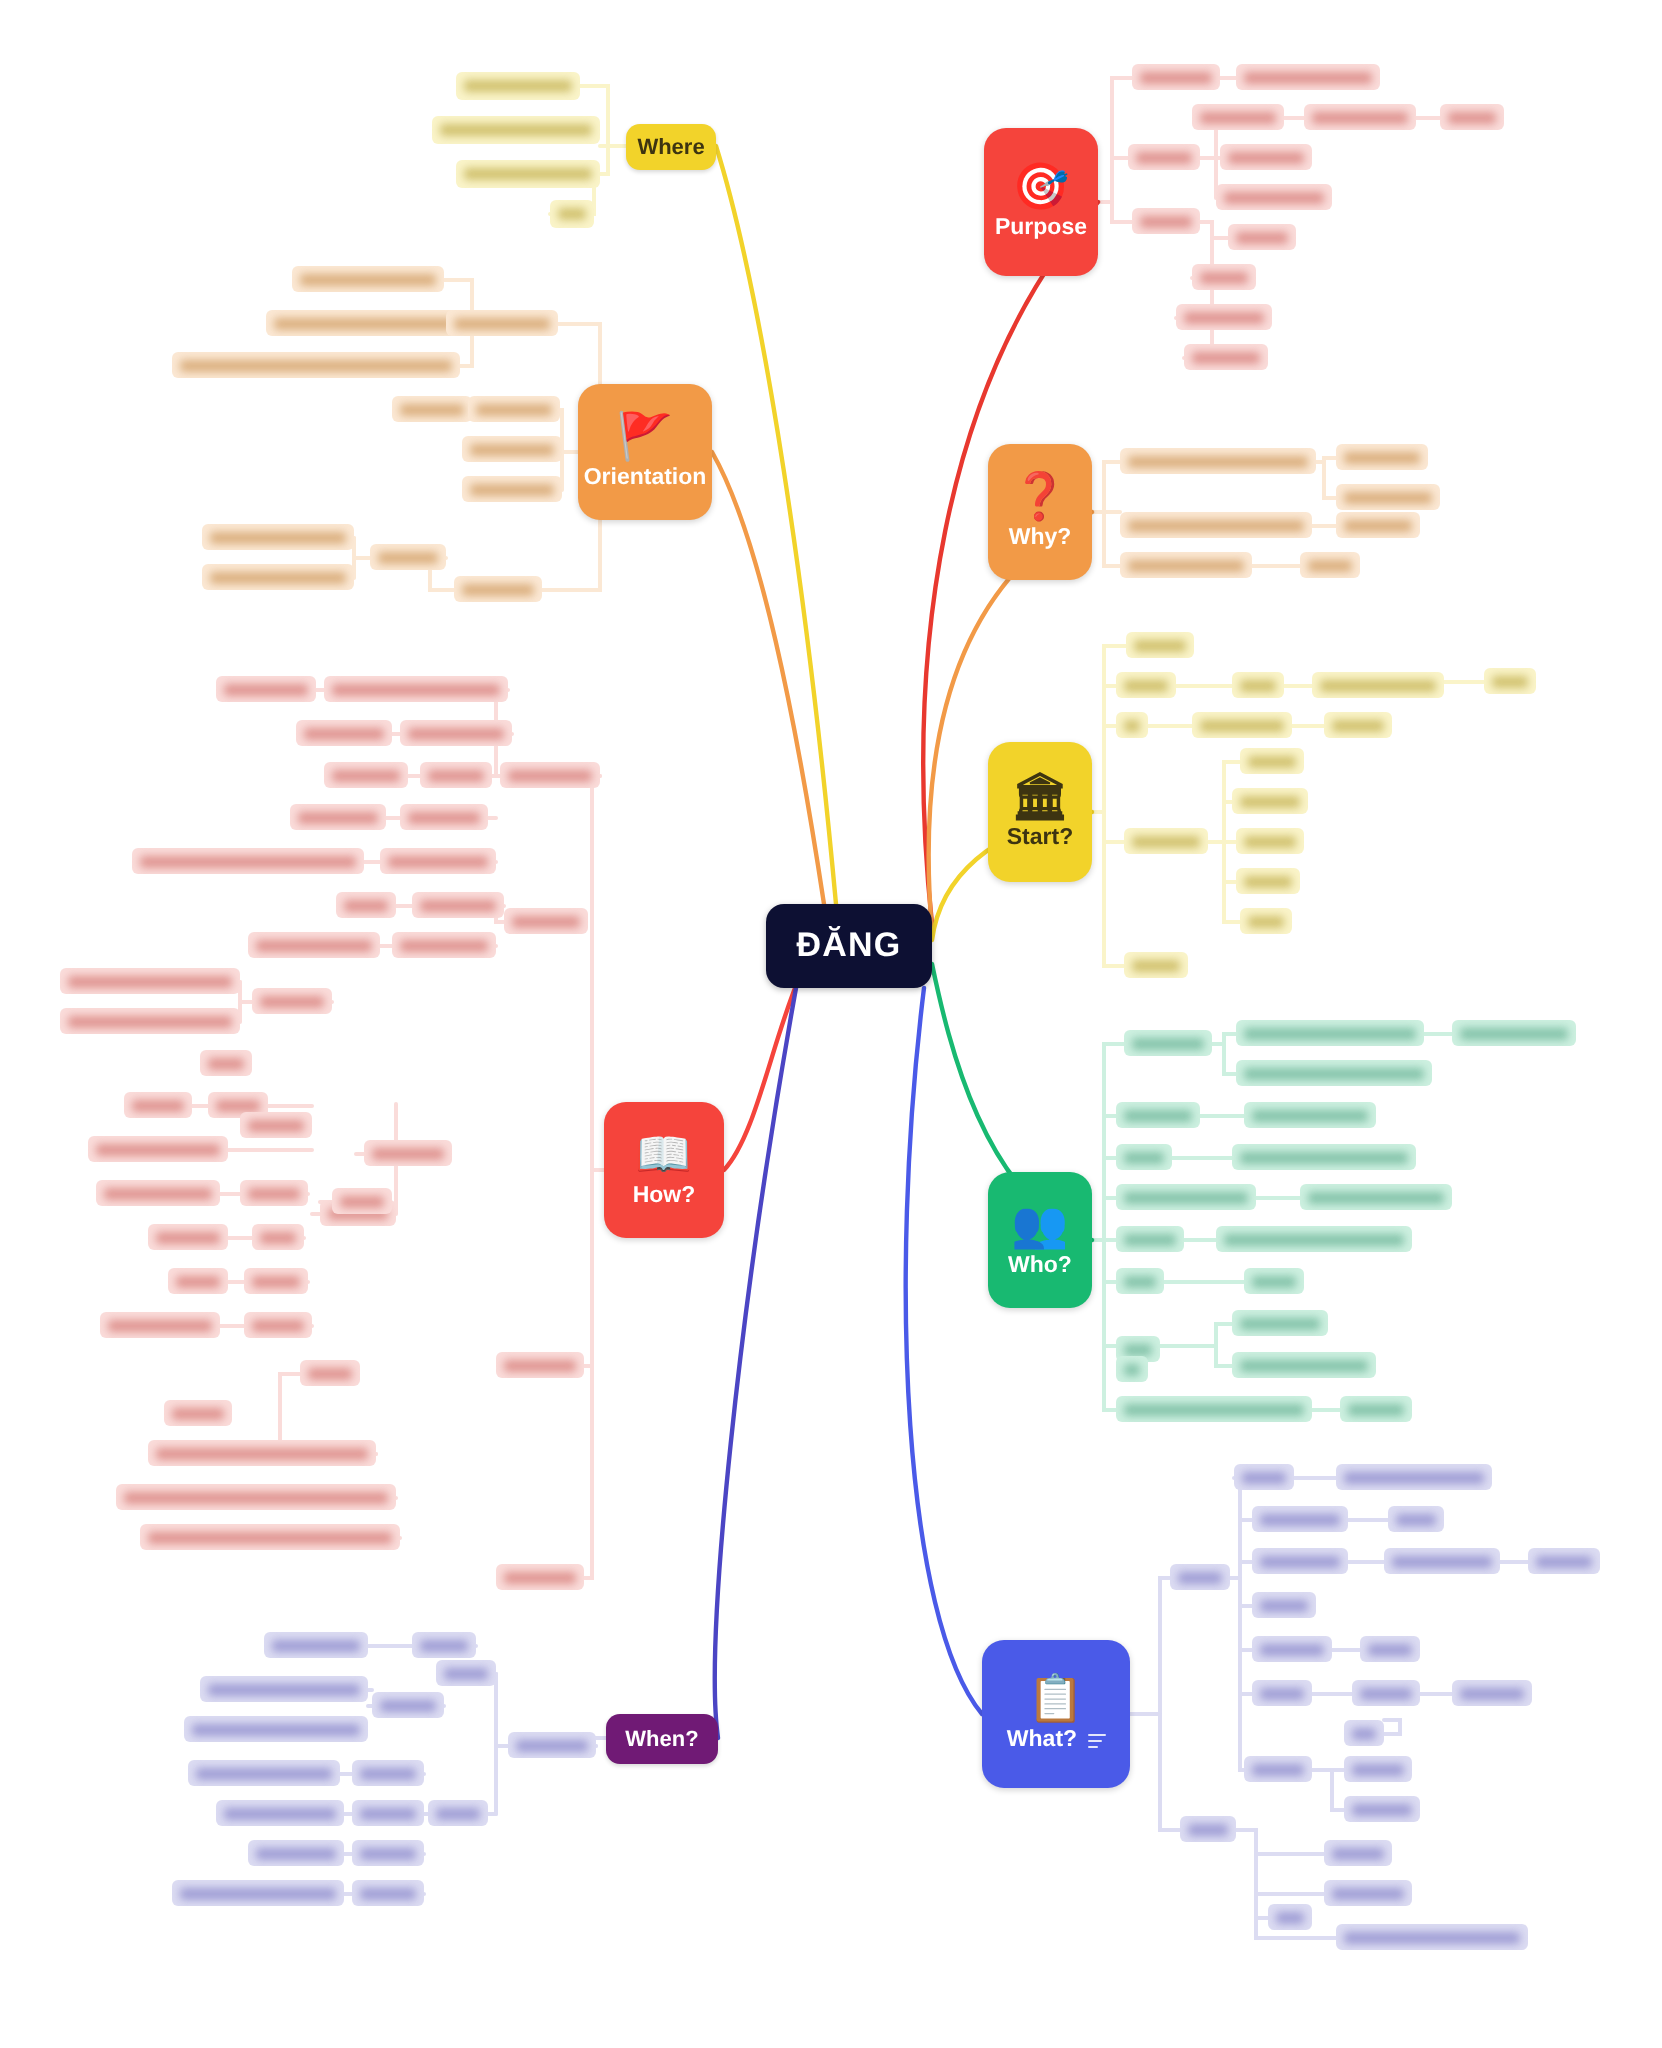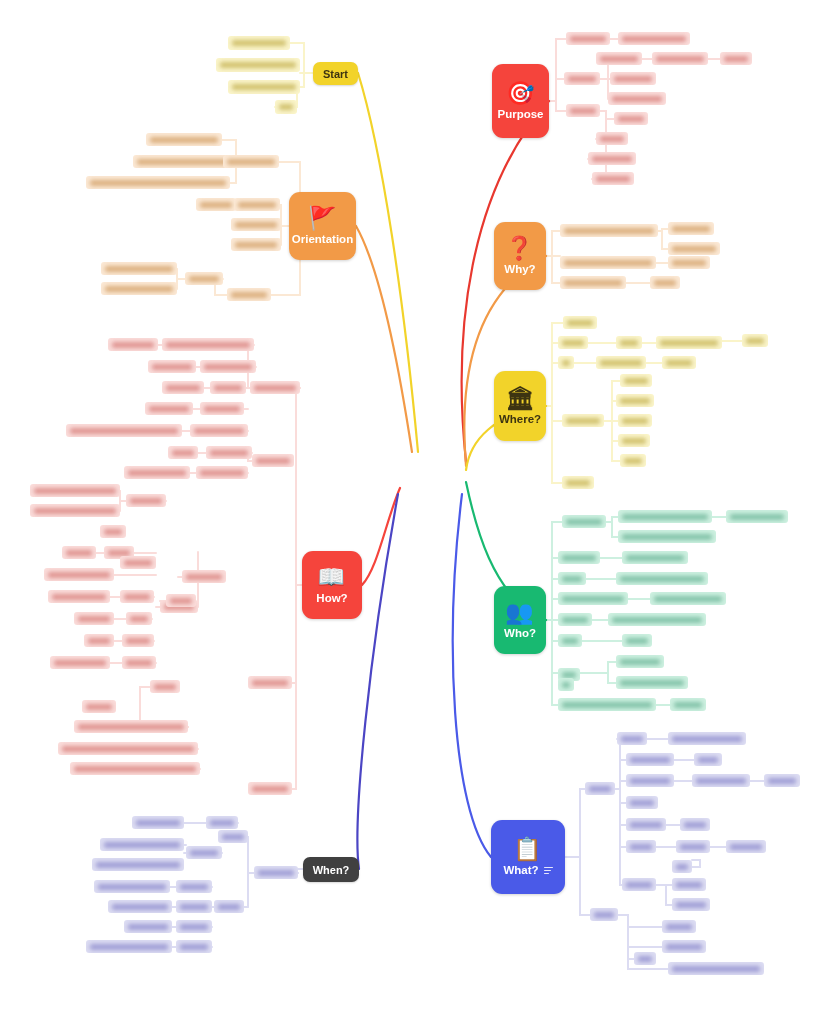--- a/index.html
+++ b/index.html
@@ -690,53 +690,53 @@
       </div>
       <div class="node leaf" style="left: 634px; top: 952px; width: 22px; height: 13px; background: rgb(220, 220, 242);">
         <span class="txt" style="background: rgb(124, 121, 196);"></span>
       </div>
       <div class="node leaf" style="left: 668px; top: 962px; width: 96px; height: 13px; background: rgb(220, 220, 242);">
         <span class="txt" style="background: rgb(124, 121, 196);"></span>
       </div>
     </div>
   <div id="branch-layer">
       <div class="node pill dark" style="left: 313px; top: 62px; width: 45px; height: 23px; background: rgb(242, 211, 42); color: rgb(61, 52, 17);">
-        <span class="blab"><span>Start</span></span>
+        <span class="blab"><span>Where</span></span>
       </div>
       <div class="node branch" style="left: 289px; top: 192px; width: 67px; height: 68px; background: rgb(242, 154, 71); color: rgb(255, 255, 255);">
         <span class="ico">🚩</span>
         <span class="blab">
           <span>Orientation</span>
         </span>
       </div>
       <div class="node branch" style="left: 302px; top: 551px; width: 60px; height: 68px; background: rgb(245, 68, 60); color: rgb(255, 255, 255);">
         <span class="ico">📖</span>
         <span class="blab">
           <span>How?</span>
         </span>
       </div>
-      <div class="node pill" style="left: 303px; top: 857px; width: 56px; height: 25px; background: #404040; color: rgb(255, 255, 255);">
+      <div class="node pill" style="left: 303px; top: 857px; width: 56px; height: 25px; background: #701a75; color: rgb(255, 255, 255);">
         <span class="blab"><span>When?</span></span>
       </div>
       <div class="node branch" style="left: 492px; top: 64px; width: 57px; height: 74px; background: rgb(245, 68, 60); color: rgb(255, 255, 255);">
         <span class="ico">🎯</span>
         <span class="blab">
           <span>Purpose</span>
         </span>
       </div>
       <div class="node branch" style="left: 494px; top: 222px; width: 52px; height: 68px; background: rgb(242, 154, 71); color: rgb(255, 255, 255);">
         <span class="ico">❓</span>
         <span class="blab">
           <span>Why?</span>
         </span>
       </div>
       <div class="node branch dark" style="left: 494px; top: 371px; width: 52px; height: 70px; background: rgb(242, 211, 42); color: rgb(61, 52, 17);">
         <span class="ico">🏛</span>
         <span class="blab">
-          <span>Where?</span>
+          <span>Start?</span>
         </span>
       </div>
       <div class="node branch" style="left: 494px; top: 586px; width: 52px; height: 68px; background: rgb(24, 185, 113); color: rgb(255, 255, 255);">
         <span class="ico">👥</span>
         <span class="blab">
           <span>Who?</span>
         </span>
       </div>
       <div class="node branch" style="left: 491px; top: 820px; width: 74px; height: 74px; background: rgb(74, 90, 232); color: rgb(255, 255, 255);">
         <span class="ico">📋</span>
@@ -744,13 +744,16 @@
           <span>What?</span>
           <span class="notes">
             <i></i>
             <i></i>
             <i></i>
           </span>
         </span>
       </div>
     </div>
 
+  <div class="node root" id="root-node" style="left: 383px; top: 452px; width: 83px; height: 42px; background: rgb(13, 16, 51); color: rgb(255, 255, 255);">
+    <span>ĐĂNG</span>
+  </div>
 </div>
 
 </body></html>

